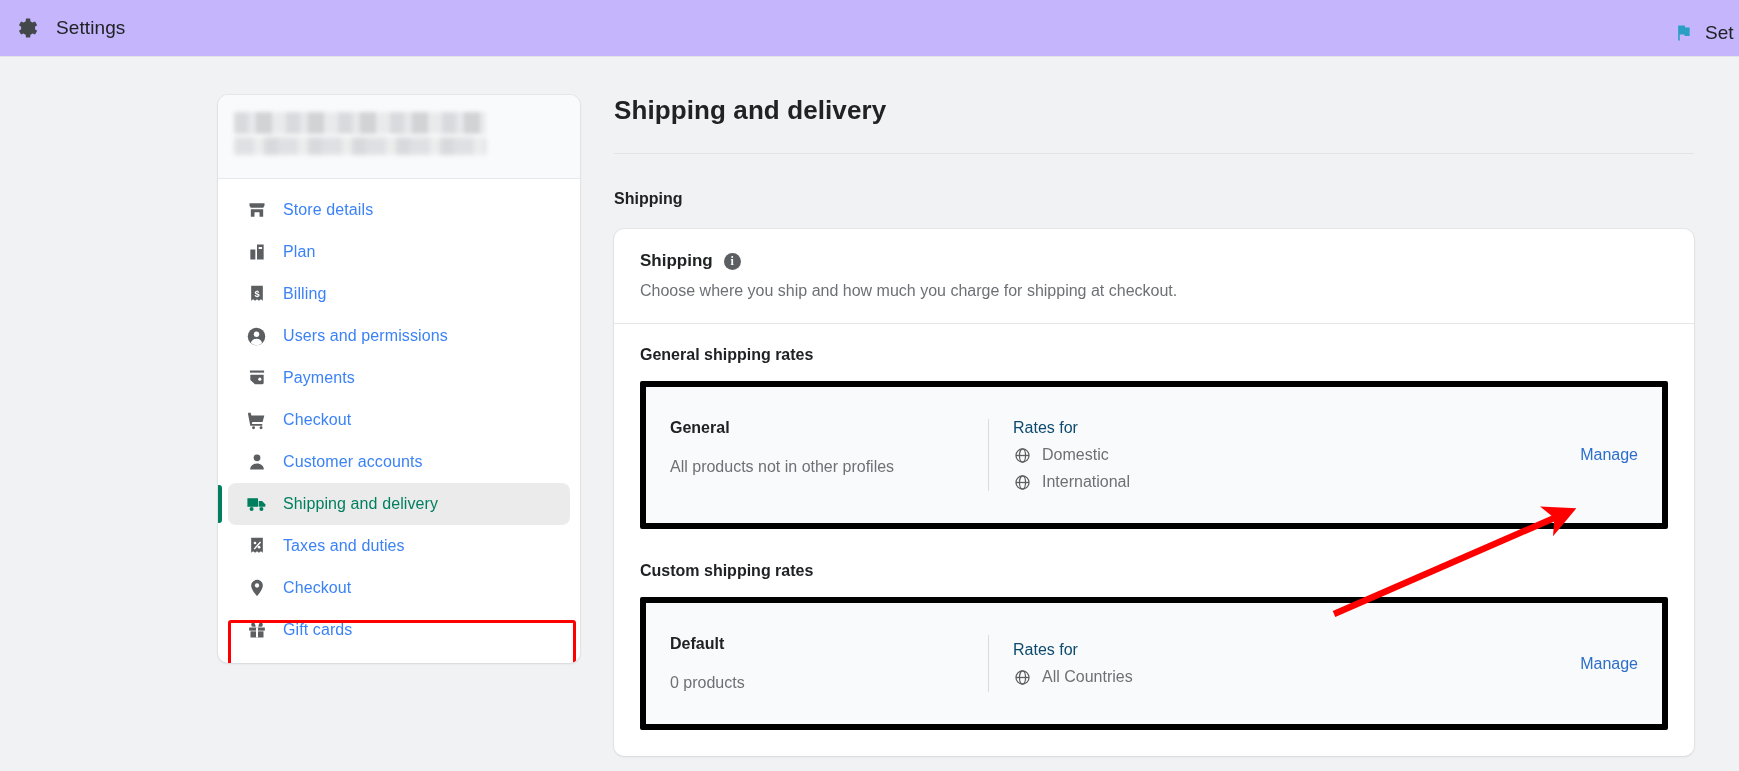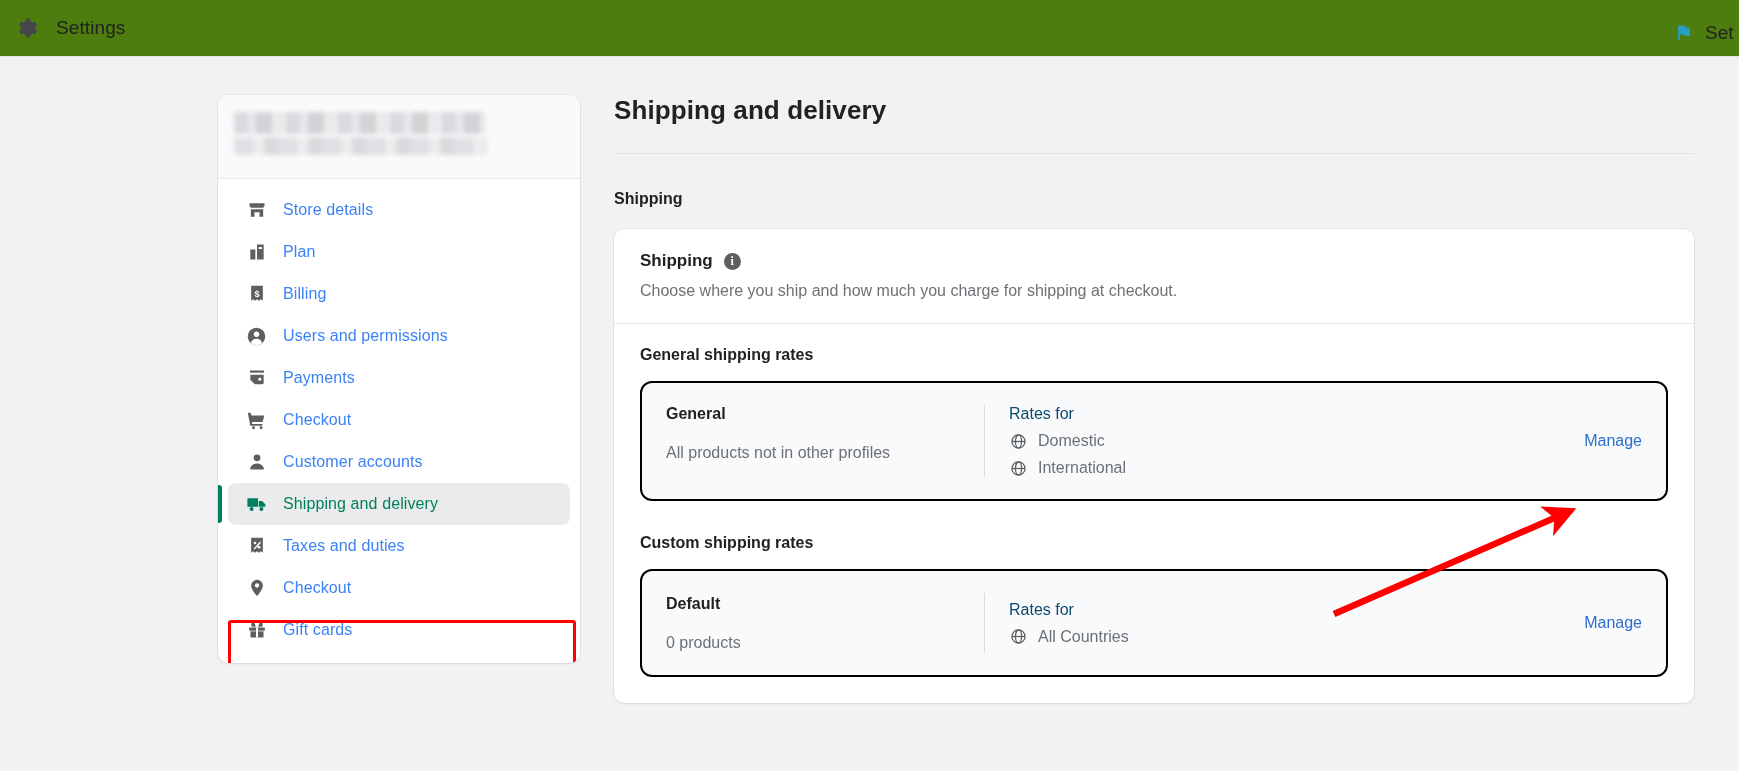--- a/index.html
+++ b/index.html
@@ -11,21 +11,21 @@
     font-family: "Liberation Sans", sans-serif;
     color: #202223;
   }
 
   
   .topbar {
     position: absolute;
     top: 0; left: 0;
     width: 1739px;
     height: 57px;
-    background: #4d7c0f;
+    background: #c4b5fd;
     border-bottom: 1px solid #e3e4e6;
     display: flex;
     align-items: center;
   }
   .topbar-left {
     display: flex;
     align-items: center;
     gap: 16px;
     padding-left: 12px;
   }
@@ -204,26 +204,26 @@
     color: #6d7175;
   }
   .card-body { padding: 22px 26px 26px 26px; }
   .sub-heading {
     font-size: 16px;
     font-weight: 600;
     color: #202223;
     margin-bottom: 17px;
   }
   .profile-box {
-    border: 2px solid #000000;
-    border-radius: 12px;
+    border: 6px solid #000000;
+    border-radius: 2px;
     background: #f9fafb;
     display: flex;
     align-items: flex-start;
-    padding: 22px 24px;
+    padding: 32px 24px;
     min-height: 108px;
   }
   .profile-col-left {
     width: 318px;
     flex: 0 0 318px;
   }
   .profile-name {
     font-size: 16px;
     font-weight: 600;
     color: #202223;

